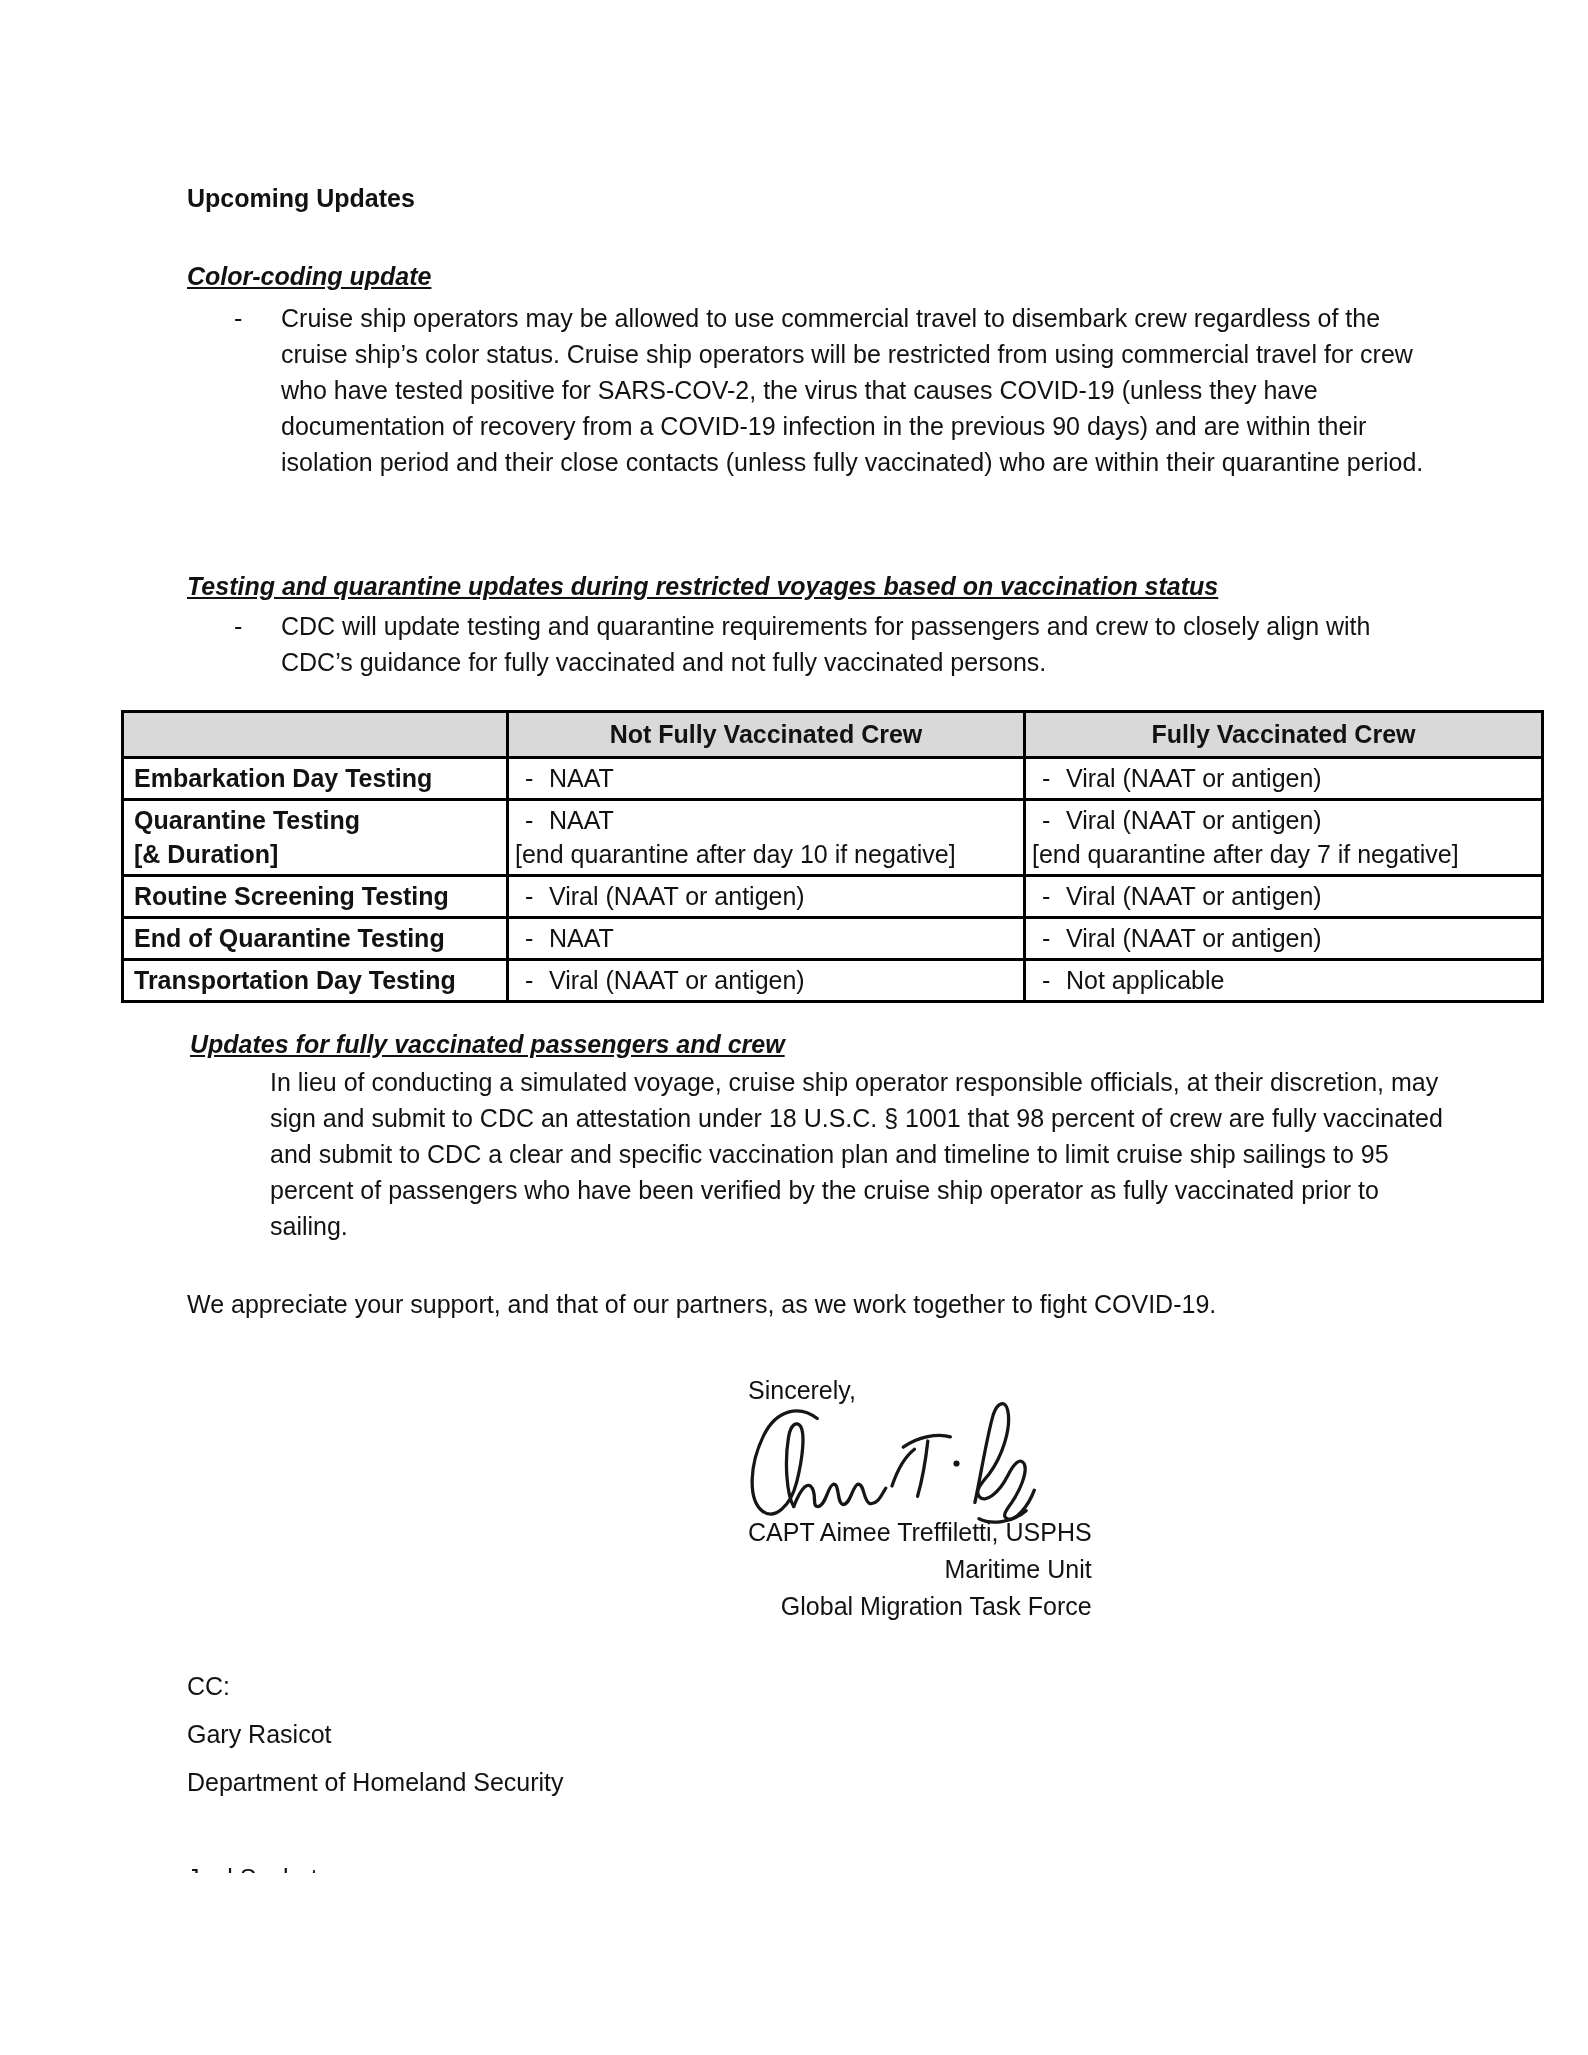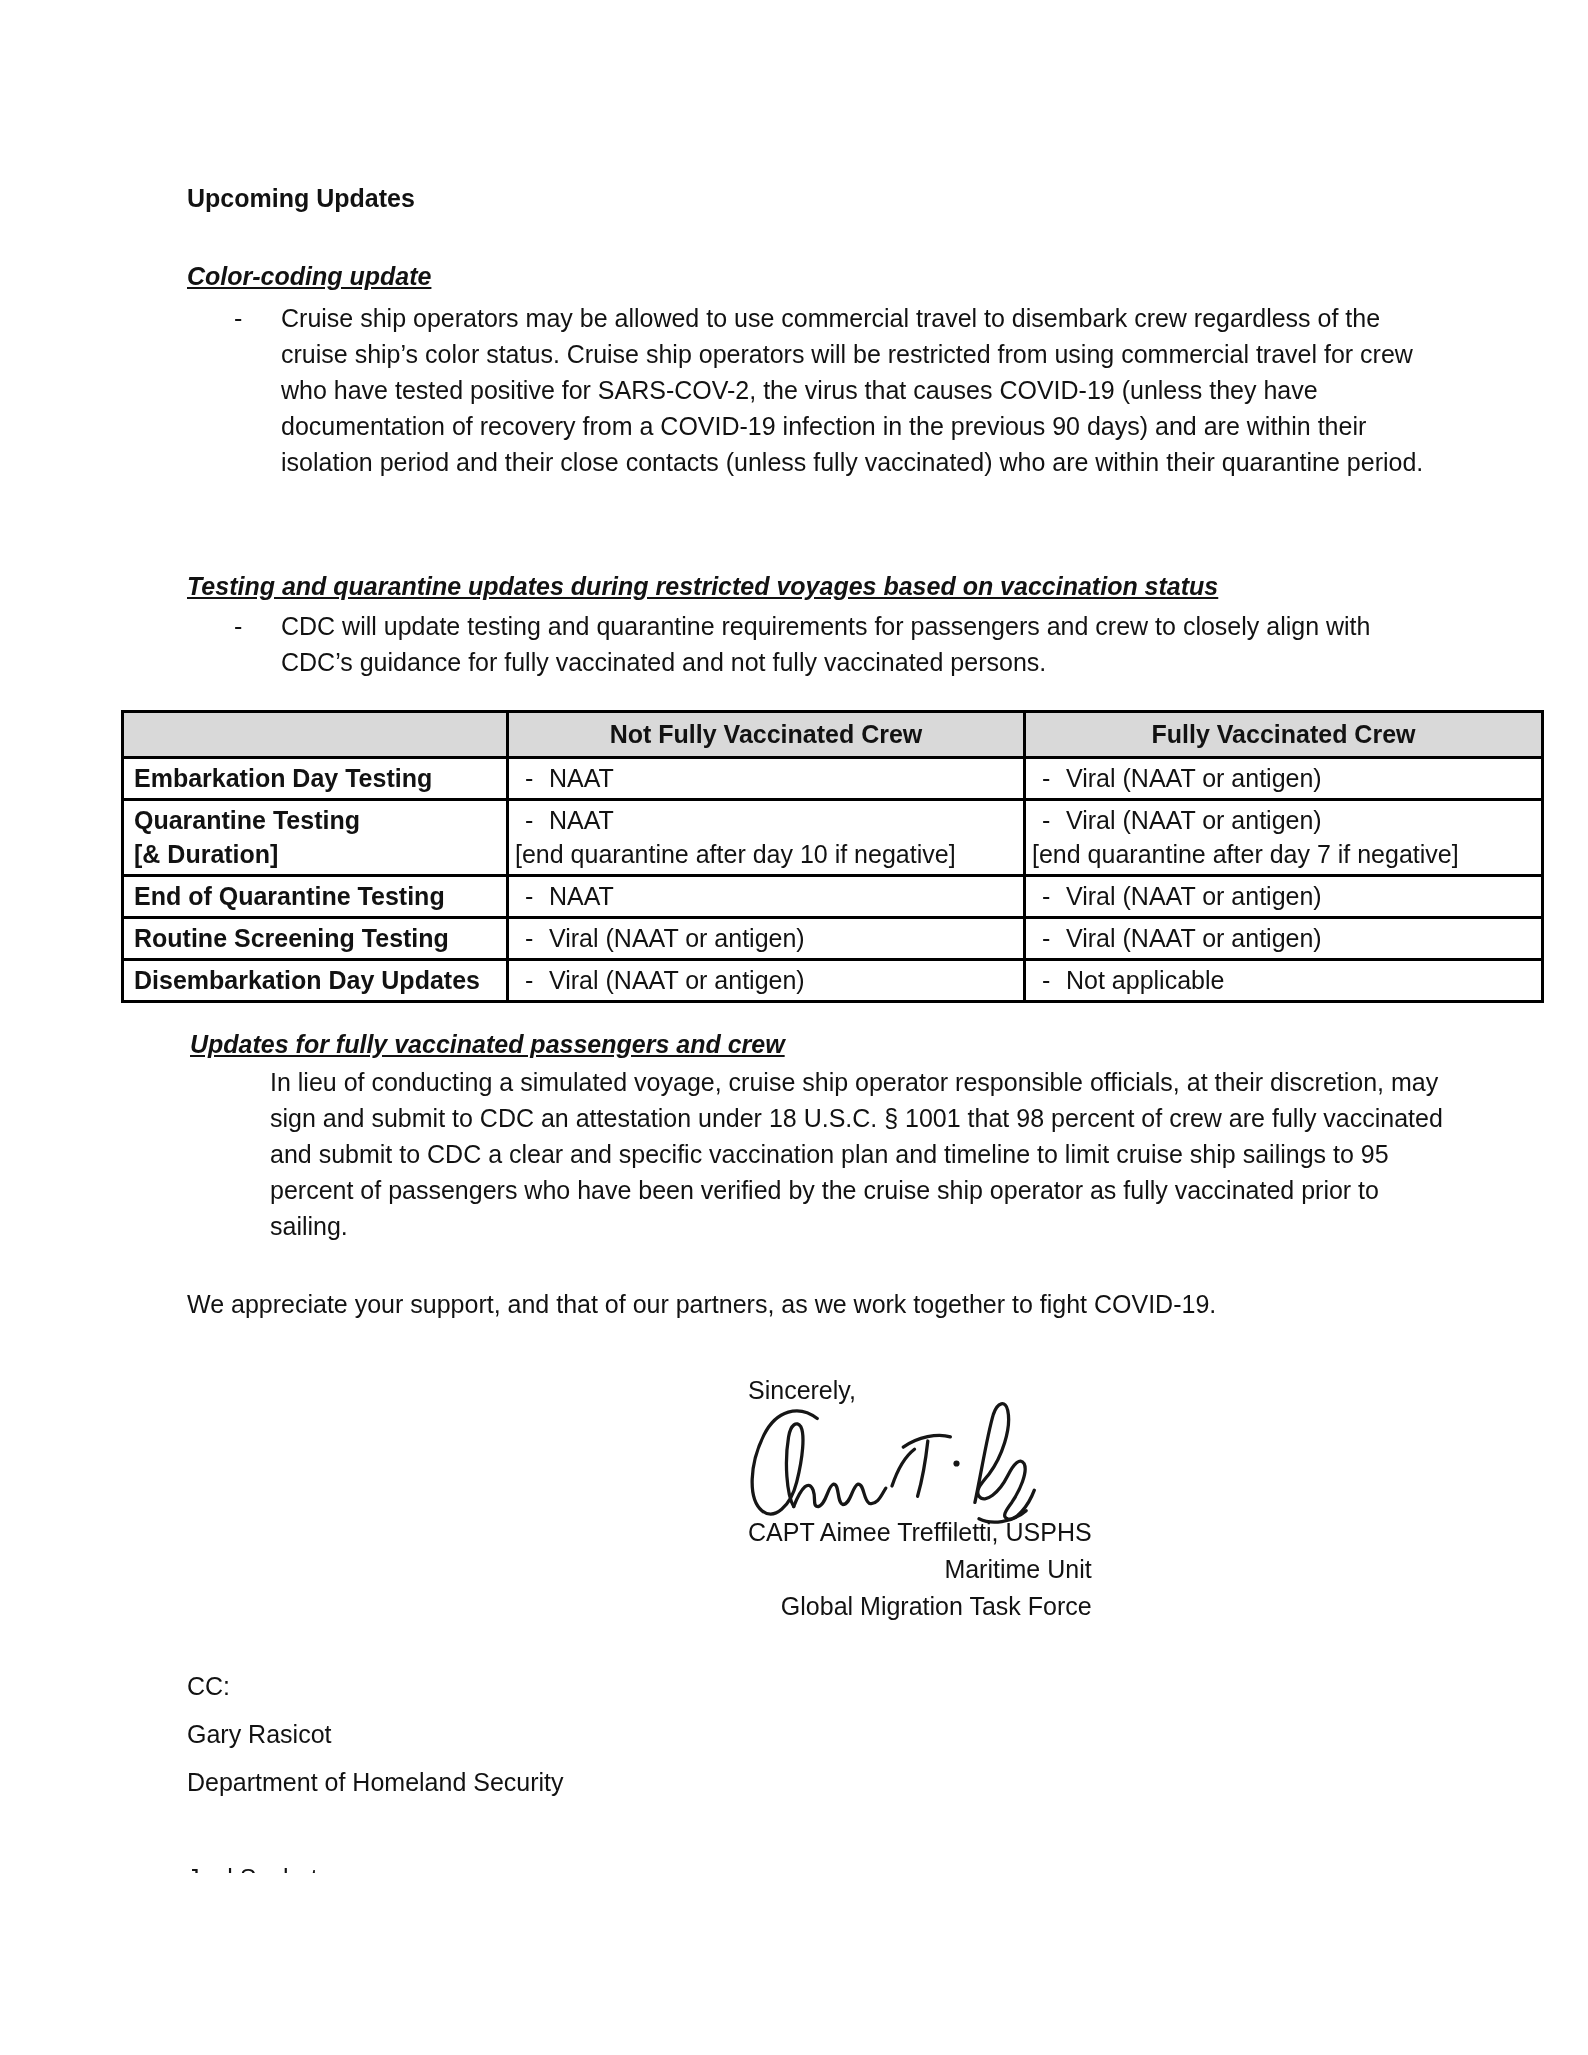--- a/index.html
+++ b/index.html
@@ -138,51 +138,51 @@
         </td>
         <td>
           <div class="cell-dash-line">
             <span class="marker">-</span>
             <span>Viral (NAAT or antigen)</span>
           </div>
           <div class="cell-note-line">[end quarantine after day 7 if negative]</div>
         </td>
       </tr>
       <tr style="height:38px;">
+        <td class="label-cell">Routine Screening Testing</td>
+        <td>
+          <div class="cell-dash-line">
+            <span class="marker">-</span>
+            <span>Viral (NAAT or antigen)</span>
+          </div>
+        </td>
+        <td>
+          <div class="cell-dash-line">
+            <span class="marker">-</span>
+            <span>Viral (NAAT or antigen)</span>
+          </div>
+        </td>
+      </tr>
+      <tr style="height:38px;">
         <td class="label-cell">End of Quarantine Testing</td>
         <td>
           <div class="cell-dash-line">
             <span class="marker">-</span>
             <span>NAAT</span>
           </div>
         </td>
         <td>
           <div class="cell-dash-line">
             <span class="marker">-</span>
             <span>Viral (NAAT or antigen)</span>
           </div>
         </td>
       </tr>
       <tr style="height:38px;">
-        <td class="label-cell">Routine Screening Testing</td>
-        <td>
-          <div class="cell-dash-line">
-            <span class="marker">-</span>
-            <span>Viral (NAAT or antigen)</span>
-          </div>
-        </td>
-        <td>
-          <div class="cell-dash-line">
-            <span class="marker">-</span>
-            <span>Viral (NAAT or antigen)</span>
-          </div>
-        </td>
-      </tr>
-      <tr style="height:38px;">
-        <td class="label-cell">Disembarkation Day Updates</td>
+        <td class="label-cell">Transportation Day Testing</td>
         <td>
           <div class="cell-dash-line">
             <span class="marker">-</span>
             <span>Viral (NAAT or antigen)</span>
           </div>
         </td>
         <td>
           <div class="cell-dash-line">
             <span class="marker">-</span>
             <span>Not applicable</span>

